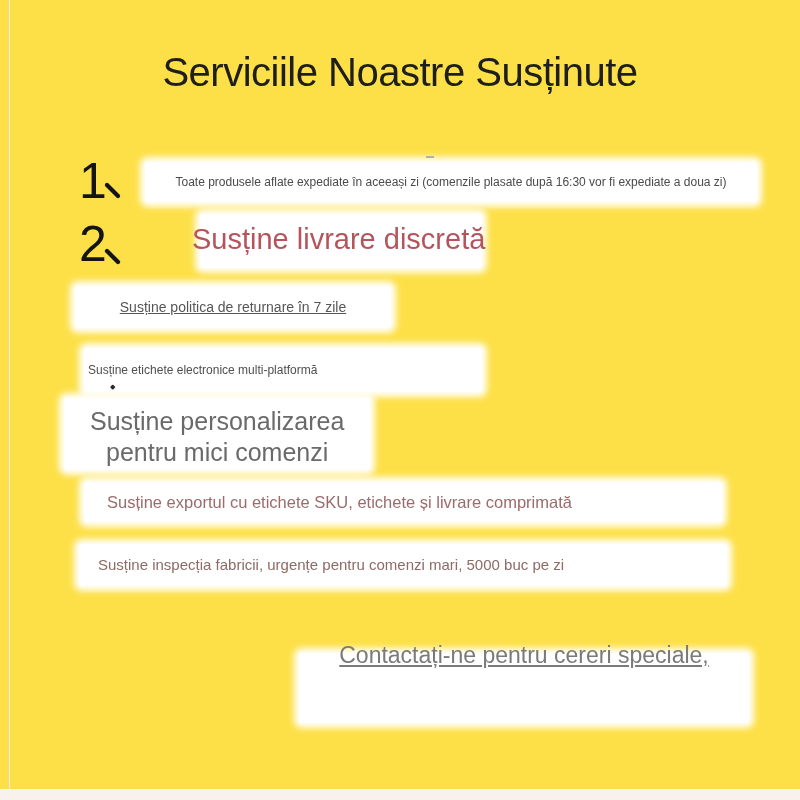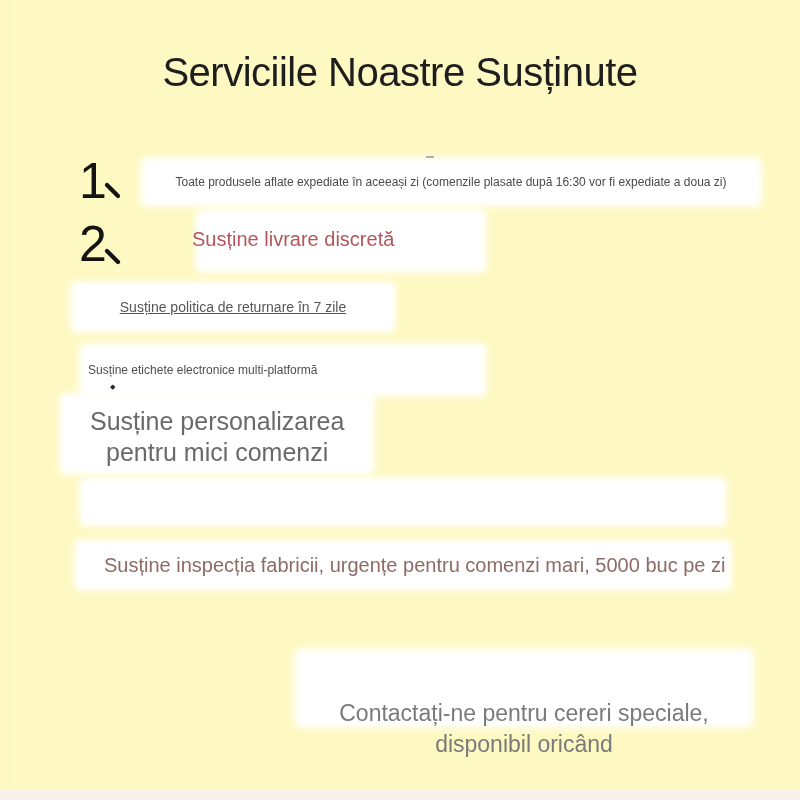--- a/index.html
+++ b/index.html
@@ -1,18 +1,18 @@
 <!DOCTYPE html>
 <html><head>
 <meta charset="utf-8">
 <style>
   html,body { margin:0; padding:0; }
   .page {
     position:relative; width:800px; height:800px;
-    background:#fef9c3; overflow:hidden;
+    background:#fde047; overflow:hidden;
     font-family:"Liberation Sans", sans-serif;
     color:#333;
   }
   .left-edge-line { position:absolute; left:9px; top:0; width:1px; height:800px; background:#ededed; }
   .bottom-strip { position:absolute; left:0; top:789px; width:800px; height:11px; background:#f9f1ec; }
 
   .whiteblock {
     position:absolute; background:#ffffff; border-radius:3px;
     box-shadow:0 0 6px 5px rgba(255,255,255,0.95);
   }
@@ -20,29 +20,29 @@
 
   .title {
     position:absolute; left:0; width:800px; top:44px; height:56px; line-height:56px;
     text-align:center; font-size:40px; letter-spacing:-0.5px; color:#1e1e1e;
   }
 
   .num { position:absolute; left:79px; font-size:50px; line-height:50px; color:#141414; }
   .enum-comma { position:absolute; width:20px; height:20px; }
 
   .t-item1 { left:145px; top:163px; width:612px; line-height:38px; font-size:12px; color:#4a4a4a; text-align:center; }
-  .t-red   { left:192px; top:214px; line-height:50px; font-size:20px; color:#b5545c;text-align:center; }
+  .t-red   { left:192px; top:214px; line-height:50px; font-size:29px; color:#b5545c;text-align:center; }
   .t-return{ left:75px;  top:287px; width:316px; line-height:40px; font-size:14px; color:#565656; text-align:center;text-decoration:underline; }
   .t-label { left:88px;  top:350px; line-height:40px; font-size:12px; color:#4e4e4e; }
   .t-pers1 { left:90px;  top:406px; line-height:31px; font-size:25px; color:#6a6a6a; }
   .t-pers2 { left:106px; top:437px; line-height:31px; font-size:25px; color:#6a6a6a; }
   .t-export{ left:107px; top:483px; line-height:38px; font-size:16.5px; color:#9c6b6b; }
-  .t-insp  { left:104px;  top:546px; line-height:38px; font-size:20px; color:#8d6b66; }
-  .t-contact { left:299px; top:698px; width:450px; text-align:center;
-               line-height:31px; font-size:23px; color:#7a7a7a; white-space:normal; }
+  .t-insp  { left:98px;  top:546px; line-height:38px; font-size:15px; color:#8d6b66; }
+  .t-contact { left:299px; top:640px; width:450px; text-align:center;
+               line-height:31px; font-size:23px; color:#7a7a7a; white-space:normal;text-decoration:underline; }
 
   .stray-dash { position:absolute; left:426px; top:156px; width:8px; height:2px; background:#b0b0b0; }
   .stray-dot  { position:absolute; left:111px; top:385px; width:3.5px; height:3.5px; background:#2a2a2a;
                 border-radius:1px; transform:rotate(45deg); }
 </style>
 </head>
 <body>
 
 <div class="page">
 
@@ -69,24 +69,24 @@
     <path d="M4 4 Q8 8 15 15" stroke="#141414" stroke-width="4.2" stroke-linecap="round" fill="none"></path>
   </svg>
 
   <div class="txt t-item1">Toate produsele aflate expediate în aceeași zi (comenzile plasate după 16:30 vor fi expediate a doua zi)</div>
   <div class="txt t-red">Susține livrare discretă</div>
 
   <div class="txt t-return">Susține politica de returnare în 7 zile</div>
   <div class="txt t-label">Susține etichete electronice multi-platformă</div>
   <div class="txt t-pers2">pentru mici comenzi</div>
   <div class="txt t-pers1">Susține personalizarea</div>
+  <div class="txt t-export">Susține exportul cu etichete SKU, etichete și livrare comprimată</div>
   <div class="txt t-insp">Susține inspecția fabricii, urgențe pentru comenzi mari, 5000 buc pe zi</div>
 
   <div class="txt t-contact">
     <div>Contactați-ne pentru cereri speciale,</div>
-    <div>disponibil oricând</div>
   </div>
 
   <div class="stray-dash"></div>
   <div class="stray-dot"></div>
 
   <div class="bottom-strip"></div>
 </div>
 
 </body></html>

